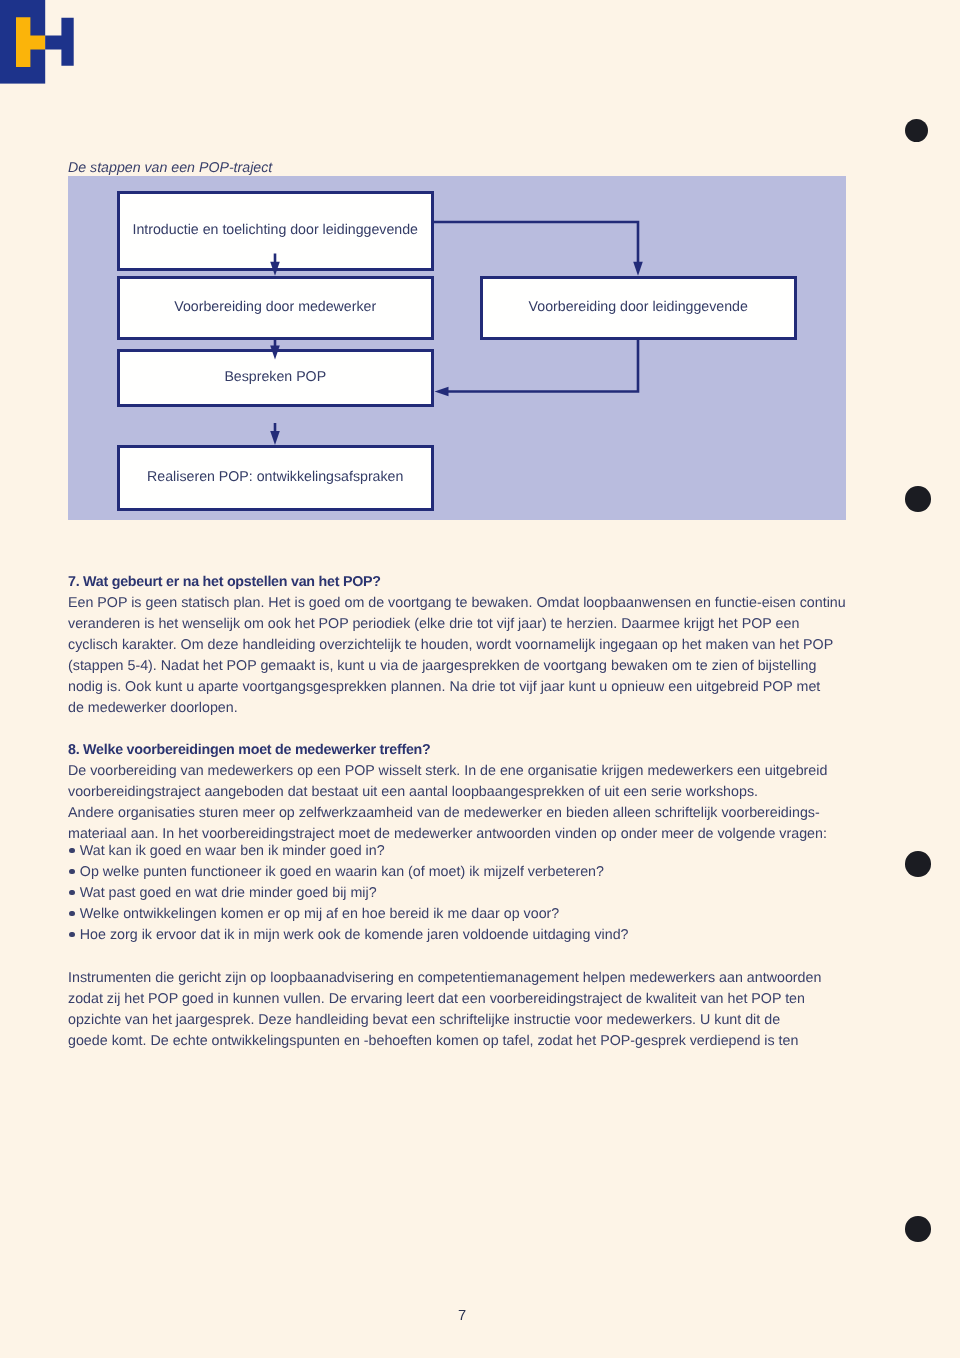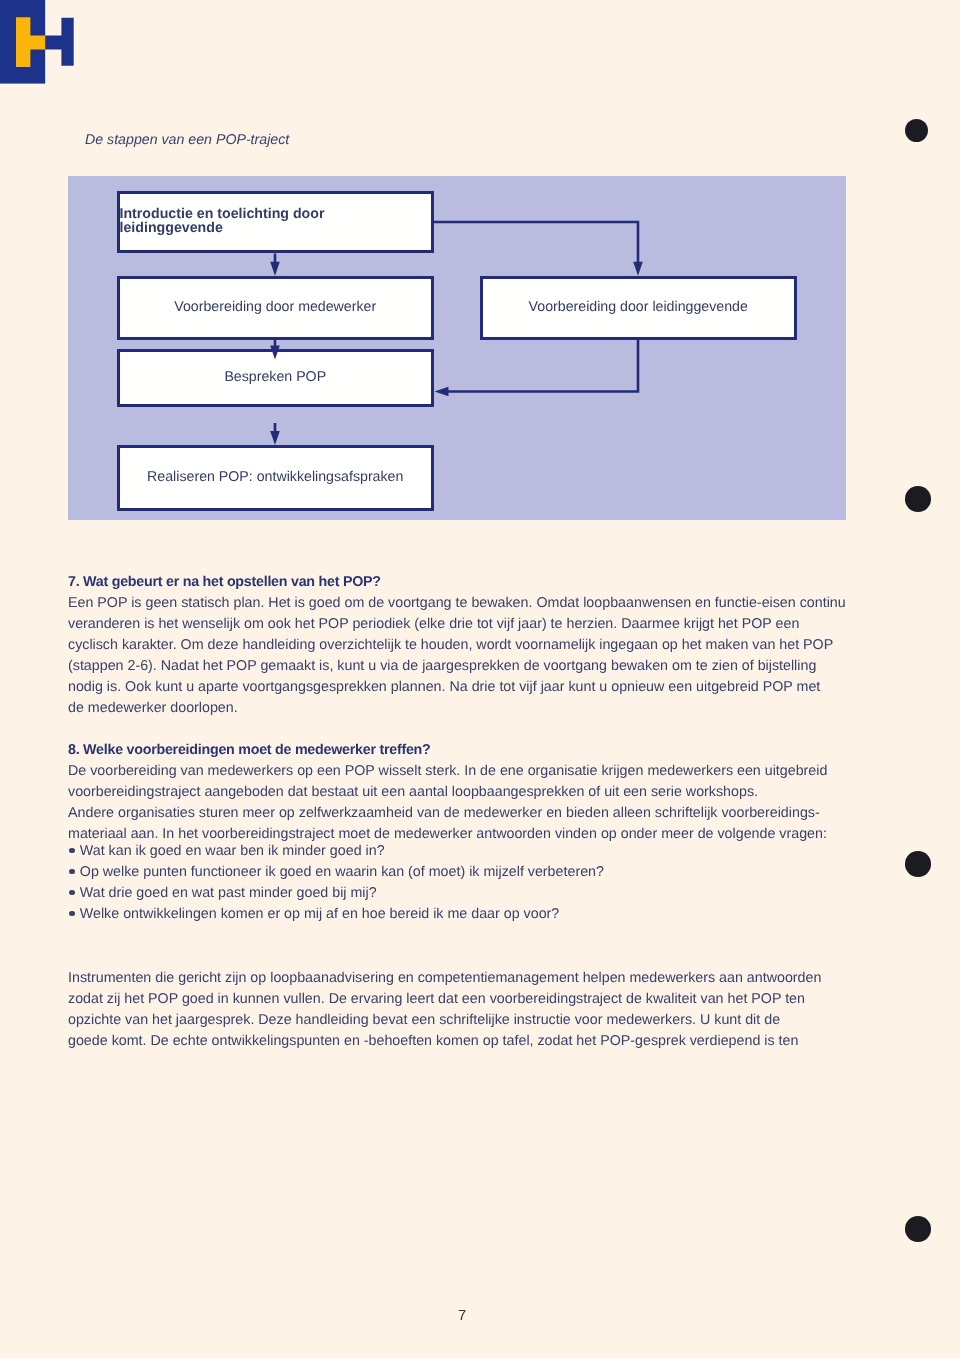--- a/index.html
+++ b/index.html
@@ -1,20 +1,20 @@
 <!DOCTYPE html>
 <html><head>
 <meta charset="utf-8">
 <style>
   html,body{margin:0;padding:0;}
   body{width:960px;height:1358px;background:#fdf4e7;font-family:"Liberation Sans",sans-serif;
        overflow:hidden;position:relative;-webkit-font-smoothing:antialiased;text-rendering:geometricPrecision;}
   .logo{position:absolute;left:0;top:0;width:86px;height:88px;}
   .dot{position:absolute;border-radius:50%;background:#1b1c22;}
-  .caption{position:absolute;left:68px;top:132px;font-style:italic;font-size:14.2px;color:#39406b;margin-left:17px;}
+  .caption{position:absolute;left:68px;top:160px;font-style:italic;font-size:14.2px;color:#39406b;}
   .panel{position:absolute;left:68px;top:176px;width:778px;height:344px;background:#b9bcde;}
   .fbox{position:absolute;background:#fffffe;border:3px solid #222b78;box-sizing:border-box;
         display:flex;align-items:center;justify-content:center;font-size:14.2px;color:#343c66;line-height:1;}
   .fbox>span{position:relative;top:-0.6px;}
   svg.wires{position:absolute;left:0;top:0;width:960px;height:1358px;pointer-events:none;}
   .block{position:absolute;left:68px;color:#39406b;font-size:14.28px;}
   .ln{height:21px;line-height:21px;white-space:pre;}
   .hd{font-weight:bold;color:#2b3470;letter-spacing:-0.25px;margin-top:24px;}
   .bul{display:inline-block;width:11.8px;}
   .bul i{display:inline-block;width:5.4px;height:5.4px;border-radius:50%;background:#39406b;vertical-align:middle;position:relative;top:-1px;margin-left:1.2px;}
@@ -30,21 +30,21 @@
 </svg>
 
 <div class="dot" style="left:905px;top:119px;width:23px;height:23px;"></div>
 <div class="dot" style="left:905px;top:486px;width:25.5px;height:25.5px;"></div>
 <div class="dot" style="left:905px;top:851px;width:25.5px;height:25.5px;"></div>
 <div class="dot" style="left:905px;top:1216px;width:25.5px;height:25.5px;"></div>
 
 <div class="caption">De stappen van een POP-traject</div>
 <div class="panel"></div>
 
-<div class="fbox" style="left:116.5px;top:190.8px;width:317.5px;height:62px;font-weight:bold;">
+<div class="fbox" style="left:116.5px;top:190.8px;width:317.5px;height:80px;">
     <span>Introductie en toelichting door leidinggevende</span>
   </div>
 <div class="fbox" style="left:116.5px;top:275.8px;width:317.5px;height:64.3px;">
     <span>Voorbereiding door medewerker</span>
   </div>
 <div class="fbox" style="left:479.5px;top:275.8px;width:317.5px;height:64.3px;text-align:center;">
     <span>Voorbereiding door leidinggevende</span>
   </div>
 <div class="fbox" style="left:116.5px;top:349px;width:317.5px;height:58px;">
     <span>Bespreken POP</span>
@@ -66,38 +66,39 @@
   <polygon points="275,444.9 270.2,430.9 279.8,430.9" fill="#222b78"></polygon>
   <polygon points="638,275.8 633.2,261.8 642.8,261.8" fill="#222b78"></polygon>
   <polygon points="434.5,391.5 448.5,386.7 448.5,396.3" fill="#222b78"></polygon>
 </svg>
 
 <div class="block" style="top:548px;">
   <div class="ln hd">7. Wat gebeurt er na het opstellen van het POP?</div>
   <div class="ln">Een POP is geen statisch plan. Het is goed om de voortgang te bewaken. Omdat loopbaanwensen en functie-eisen continu</div>
   <div class="ln">veranderen is het wenselijk om ook het POP periodiek (elke drie tot vijf jaar) te herzien. Daarmee krijgt het POP een</div>
   <div class="ln">cyclisch karakter. Om deze handleiding overzichtelijk te houden, wordt voornamelijk ingegaan op het maken van het POP</div>
-  <div class="ln">(stappen 2-6). Nadat het POP gemaakt is, kunt u via de jaargesprekken de voortgang bewaken om te zien of bijstelling</div>
+  <div class="ln">(stappen 5-4). Nadat het POP gemaakt is, kunt u via de jaargesprekken de voortgang bewaken om te zien of bijstelling</div>
   <div class="ln">nodig is. Ook kunt u aparte voortgangsgesprekken plannen. Na drie tot vijf jaar kunt u opnieuw een uitgebreid POP met</div>
   <div class="ln">de medewerker doorlopen.</div>
 </div>
 
 <div class="block" style="top:716px;">
   <div class="ln hd">8. Welke voorbereidingen moet de medewerker treffen?</div>
   <div class="ln">De voorbereiding van medewerkers op een POP wisselt sterk. In de ene organisatie krijgen medewerkers een uitgebreid</div>
   <div class="ln">voorbereidingstraject aangeboden dat bestaat uit een aantal loopbaangesprekken of uit een serie workshops.</div>
   <div class="ln">Andere organisaties sturen meer op zelfwerkzaamheid van de medewerker en bieden alleen schriftelijk voorbereidings-</div>
   <div class="ln">materiaal aan. In het voorbereidingstraject moet de medewerker antwoorden vinden op onder meer de volgende vragen:</div>
 </div>
 
 <div class="block" style="top:841px;">
   <div class="ln"><span class="bul"><i></i></span><span>Wat kan ik goed en waar ben ik minder goed in?</span></div>
   <div class="ln"><span class="bul"><i></i></span><span>Op welke punten functioneer ik goed en waarin kan (of moet) ik mijzelf verbeteren?</span></div>
-  <div class="ln"><span class="bul"><i></i></span><span>Wat drie goed en wat past minder goed bij mij?</span></div>
+  <div class="ln"><span class="bul"><i></i></span><span>Wat past goed en wat drie minder goed bij mij?</span></div>
   <div class="ln"><span class="bul"><i></i></span><span>Welke ontwikkelingen komen er op mij af en hoe bereid ik me daar op voor?</span></div>
+  <div class="ln"><span class="bul"><i></i></span><span>Hoe zorg ik ervoor dat ik in mijn werk ook de komende jaren voldoende uitdaging vind?</span></div>
 </div>
 
 <div class="block" style="top:968px;">
   <div class="ln">Instrumenten die gericht zijn op loopbaanadvisering en competentiemanagement helpen medewerkers aan antwoorden</div>
   <div class="ln">zodat zij het POP goed in kunnen vullen. De ervaring leert dat een voorbereidingstraject de kwaliteit van het POP ten</div>
   <div class="ln">opzichte van het jaargesprek. Deze handleiding bevat een schriftelijke instructie voor medewerkers. U kunt dit de</div>
   <div class="ln">goede komt. De echte ontwikkelingspunten en -behoeften komen op tafel, zodat het POP-gesprek verdiepend is ten</div>
 </div>
 
 <div class="pagenum">7</div>

